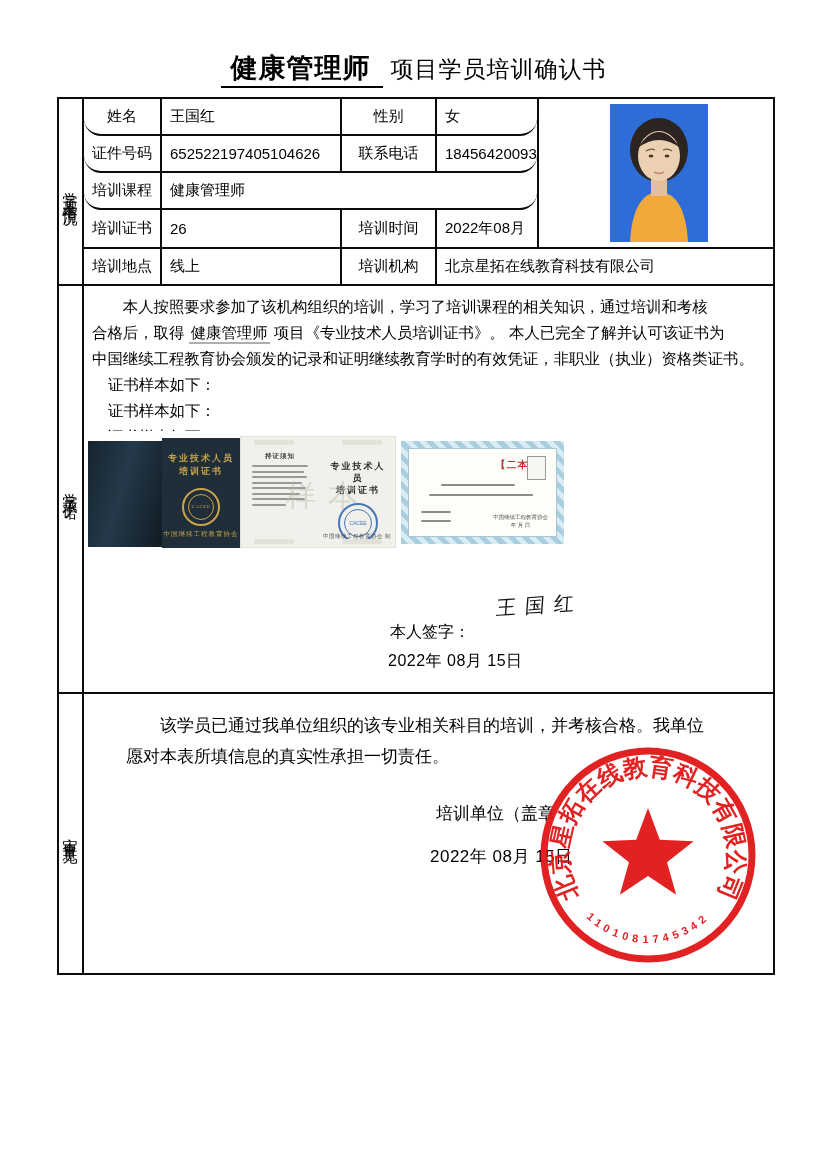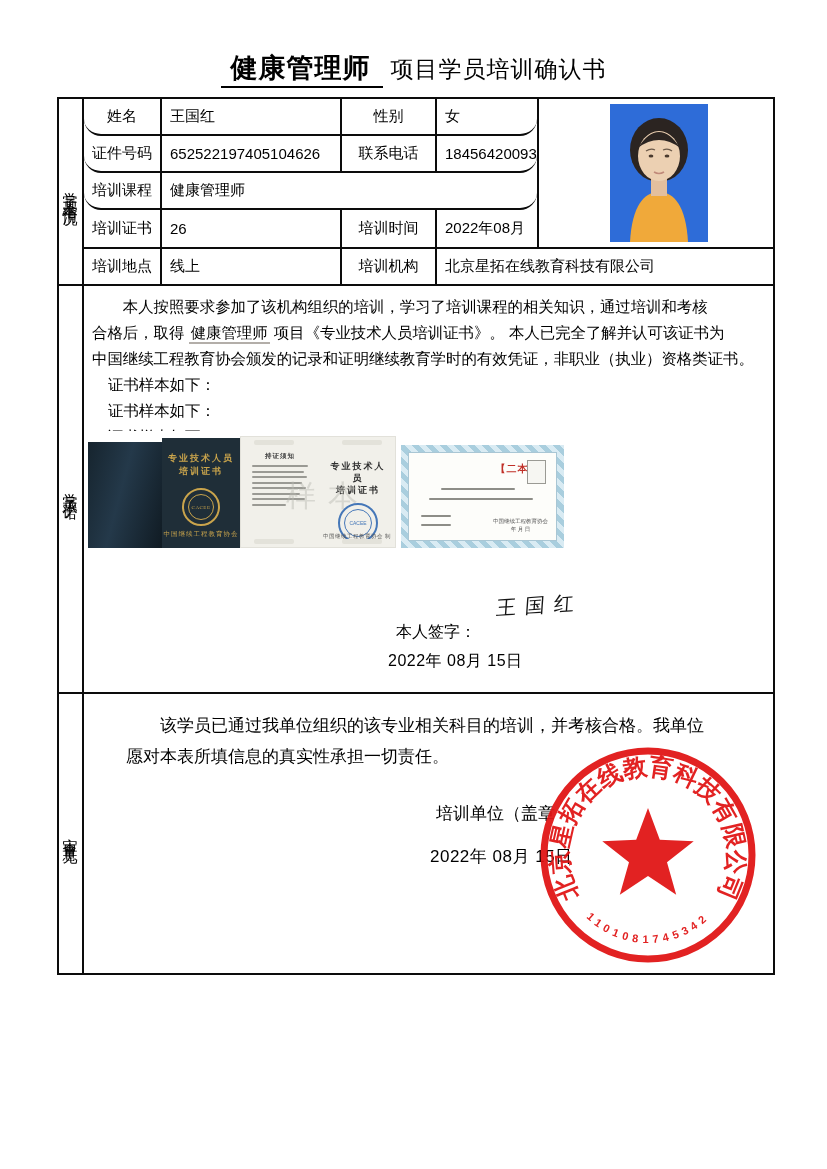--- a/index.html
+++ b/index.html
@@ -50,21 +50,21 @@
   
   .sec2-main { flex:1; position:relative; min-width:0; font-size:15px; }
   .pledge { padding:8px 8px 0 8px; line-height:26px; font-size:15.4px; }
   .pl-line { white-space:nowrap; }
   .pl-line.indent { text-indent:2em; }
   .u-course { border-bottom:2px solid #b3aeа9; border-bottom:2px solid #b3aea9; padding:0 2px 1px 2px; }
   .sample-line { padding-left:24px; line-height:26px; font-size:15.4px; }
   .clipped { height:7px; overflow:hidden; }
 
   
-  .certs { display:flex; align-items:flex-end; margin:2px 0 0 4px; }
+  .certs { display:flex; align-items:center; margin:2px 0 0 4px; }
   .cert-back { width:74px; height:106px; margin-top:6px;
                background:linear-gradient(105deg,#16242e 0%,#24394a 45%,#101b23 100%); flex:none; }
   .cert-cover { width:78px; height:110px; margin-top:4px; background:#1f2e38; flex:none;
                 display:flex; flex-direction:column; align-items:center; color:#c9a44c;
                 font-family:"Liberation Serif","DejaVu Serif",serif; }
   .cc-title { margin-top:14px; font-size:9px; font-weight:bold; letter-spacing:2px; text-align:center; line-height:13px; }
   .cc-seal { margin-top:10px; width:34px; height:34px; border:2px solid #c9a44c; border-radius:50%;
              display:flex; align-items:center; justify-content:center; }
   .cc-seal-in { width:24px; height:24px; border:1px solid #c9a44c; border-radius:50%;
                 display:flex; align-items:center; justify-content:center; font-size:5px; letter-spacing:.5px; }
@@ -90,21 +90,21 @@
   .cl-inner { position:relative; width:100%; height:100%; background:#fdfdfa; border:1px solid #a9c6d4; box-sizing:border-box; }
   .cl-tag { position:absolute; top:9px; left:0; width:100%; text-align:center; font-size:10px; font-weight:bold;
             color:#c03028; letter-spacing:1px;padding-left:35px; }
   .cl-photo { position:absolute; top:7px; right:10px; width:17px; height:22px; border:1px solid #9a9a94; background:#f6f6f2; }
   .cl-line { position:absolute; height:2px; background:#8d8d87; border-radius:1px; }
   .cl-footer { position:absolute; right:8px; bottom:7px; text-align:center; font-size:5.5px; color:#555; line-height:8px; }
 
   
   .sign-hand { position:absolute; left:412px; top:306px; font-size:20px; letter-spacing:9px; color:#141414;
                transform:rotate(-4deg) skewX(-8deg); white-space:nowrap; }
-  .sign-label { position:absolute; left:306px; top:336px; font-size:16px;margin-left:6px; }
+  .sign-label { position:absolute; left:306px; top:336px; font-size:16px; }
   .sign-date  { position:absolute; left:304px; top:365px; font-size:16px; letter-spacing:.5px; }
 
   
   .sec3-main { flex:1; position:relative; min-width:0; }
   .review-p { padding:16px 40px 0 24px; font-size:17px; line-height:31px; }
   .rv-line { white-space:nowrap;margin-left:18px; }
   .rv-line.indent { text-indent:2em; }
   .unit-label { position:absolute; left:352px; top:108px; font-size:17px; }
   .unit-date  { position:absolute; left:346px; top:151px; font-size:17px; letter-spacing:.5px; }
   .stamp { position:absolute; left:444px; top:50px; width:240px; height:224px; opacity:.93; z-index:3; }

